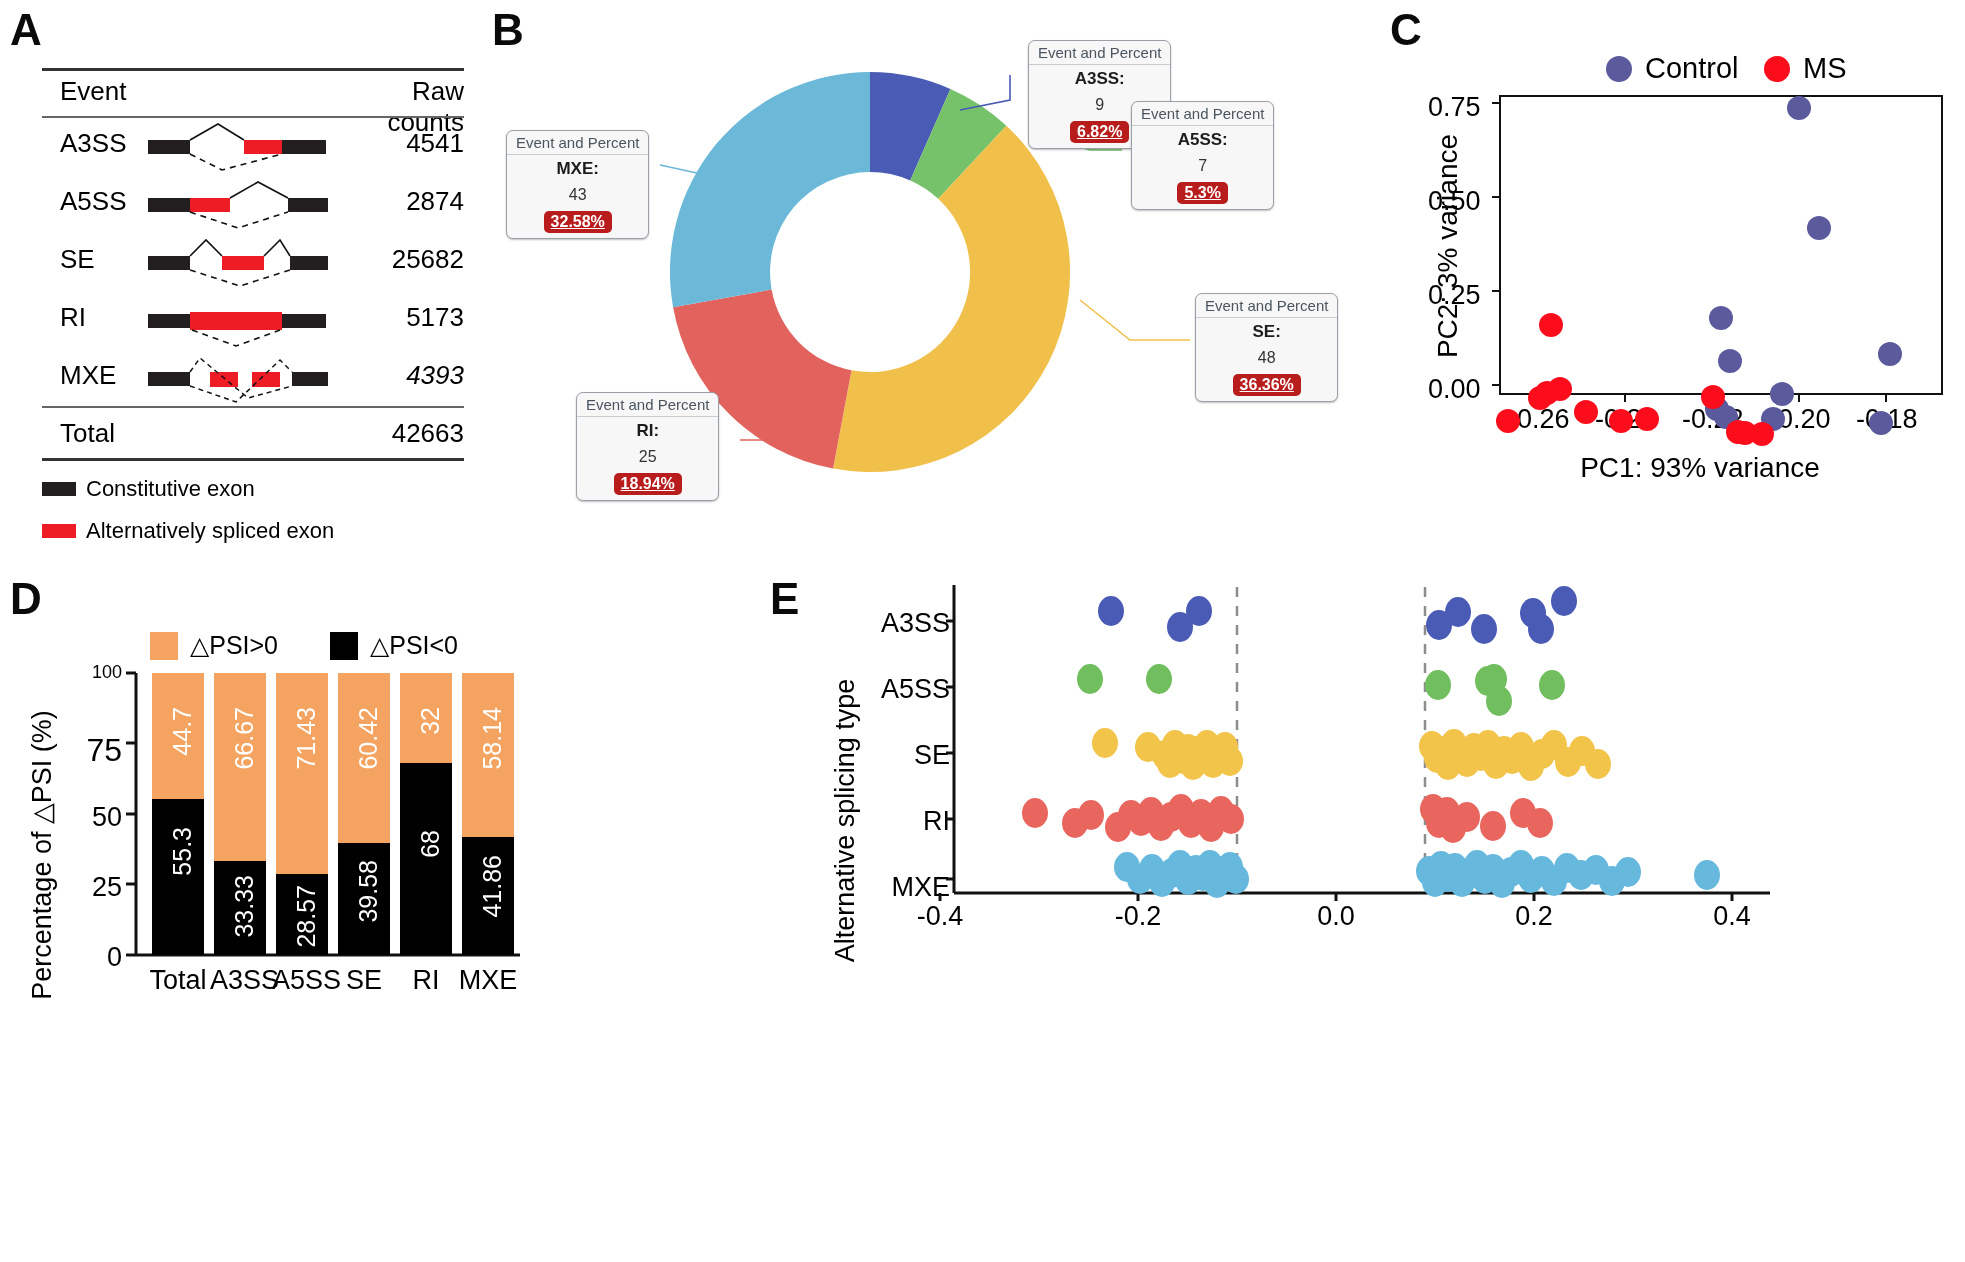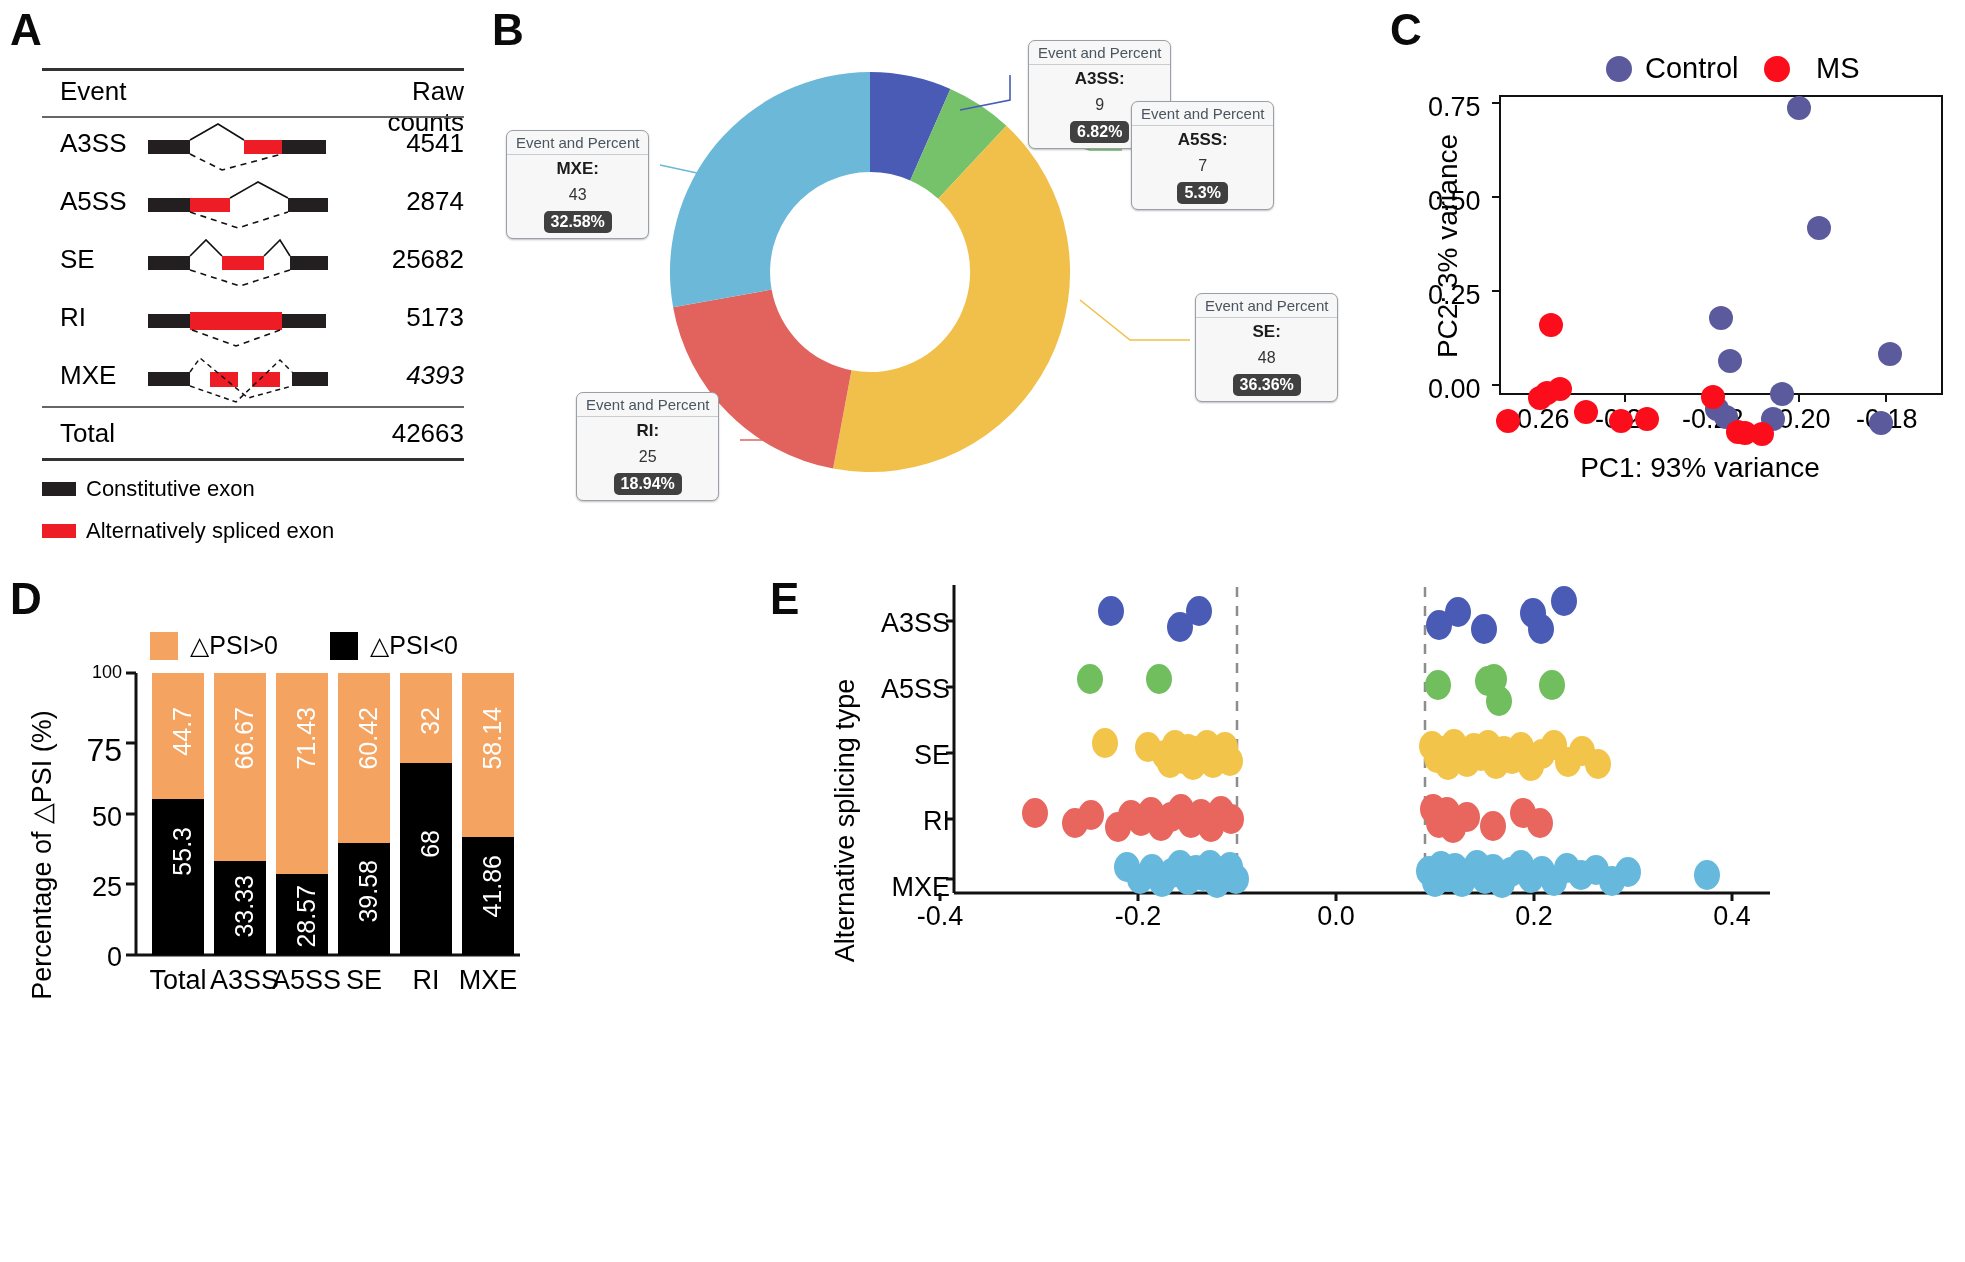--- a/index.html
+++ b/index.html
@@ -17,21 +17,21 @@
   .swatch{display:inline-block;width:34px;height:14px;}
 
   
   #panelB{left:490px;top:0;width:900px;height:520px;}
   .tooltip{position:absolute;background:#f7f7f7;border:1px solid #9aa0a8;border-radius:7px;
            box-shadow:0 1px 2px rgba(0,0,0,.25);font-family:"Liberation Sans",sans-serif;}
   .tt-head{font-size:15px;color:#4a5560;padding:3px 9px 3px;border-bottom:1px solid #c6ccd2;white-space:nowrap;}
   .tt-body{font-size:17px;padding:4px 9px 5px;white-space:nowrap;display:flex;align-items:center;gap:7px;flex-direction:column;}
   .tt-name{font-weight:bold;color:#1c1c1c;}
   .tt-cnt{color:#333;font-size:16px;}
-  .tt-pct{background:#404040;color:#fff;border-radius:5px;padding:2px 7px;font-size:16px;font-weight:bold;}
+  .tt-pct{background:#b91c1c;color:#fff;border-radius:5px;padding:2px 7px;font-size:16px;font-weight:bold;text-decoration:underline;}
 
   
   #panelC{left:1390px;top:0;width:575px;height:520px;}
   .axlabel{position:absolute;font-size:27px;}
 
   
   #panelD{left:0;top:555px;width:540px;height:707px;}
   .dlegend{position:absolute;display:flex;align-items:center;gap:12px;font-size:25px;}
   .dsw{width:28px;height:28px;display:inline-block;}
   .barlbl{position:absolute;color:#fff;font-size:25px;writing-mode:vertical-rl;transform:rotate(180deg);
@@ -201,21 +201,21 @@
   </div>
 </div>
 
 <div class="panel" id="panelC">
   <div class="panel-letter" style="left:0px;top:8px;">C</div>
 
   <div style="position:absolute;left:216px;top:52px;display:flex;align-items:center;gap:13px;font-size:29px;">
     <span style="width:26px;height:26px;border-radius:50%;background:#5b5a9d;display:inline-block;"></span>
     <span>Control</span>
   </div>
-  <div style="position:absolute;left:374px;top:52px;display:flex;align-items:center;gap:26px;font-size:29px;">
+  <div style="position:absolute;left:374px;top:52px;display:flex;align-items:center;gap:13px;font-size:29px;">
     <span style="width:26px;height:26px;border-radius:50%;background:#fc0d1b;display:inline-block;"></span>
     <span>MS</span>
   </div>
 
   <div style="position:absolute;left:-92px;top:230px;width:300px;text-align:center;font-size:28px;transform:rotate(-90deg);">PC2: 3% variance</div>
 
   <div style="position:absolute;left:100px;top:452px;width:420px;text-align:center;font-size:28px;">PC1: 93% variance</div>
 
   <div class="axlabel" style="left:38px;top:92px;">0.75</div>
   <div class="axlabel" style="left:38px;top:186px;">0.50</div>

